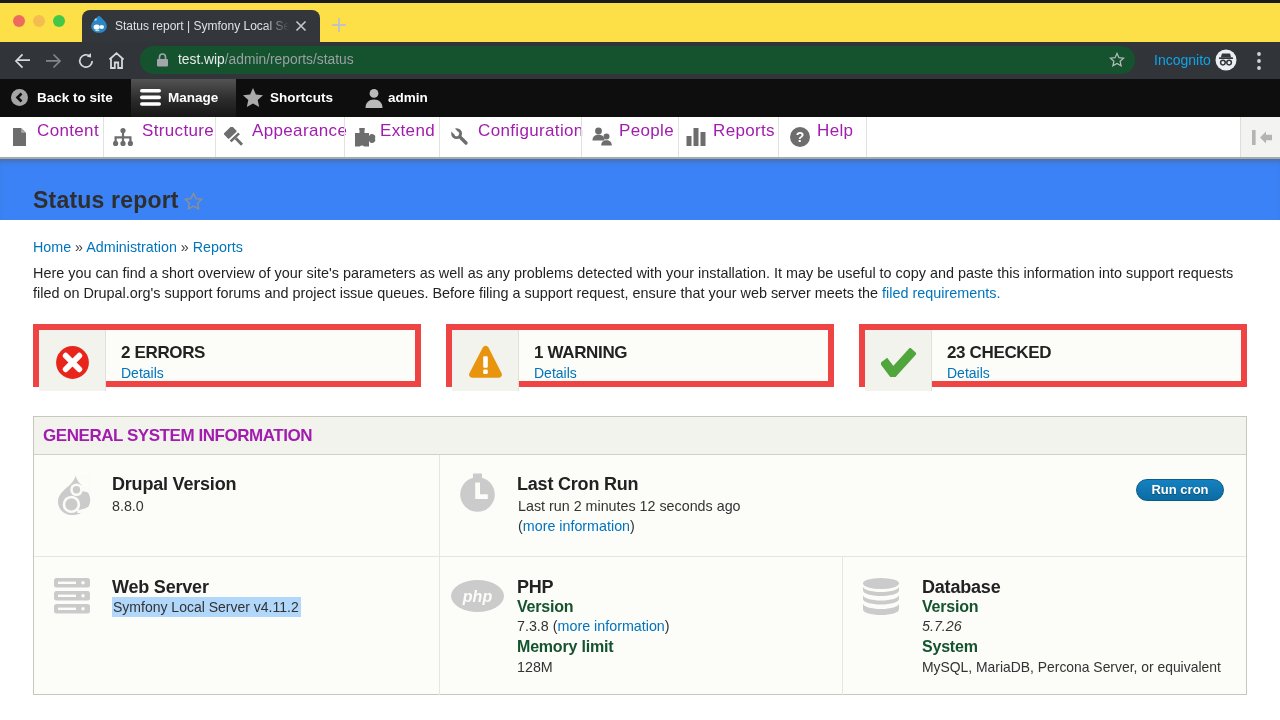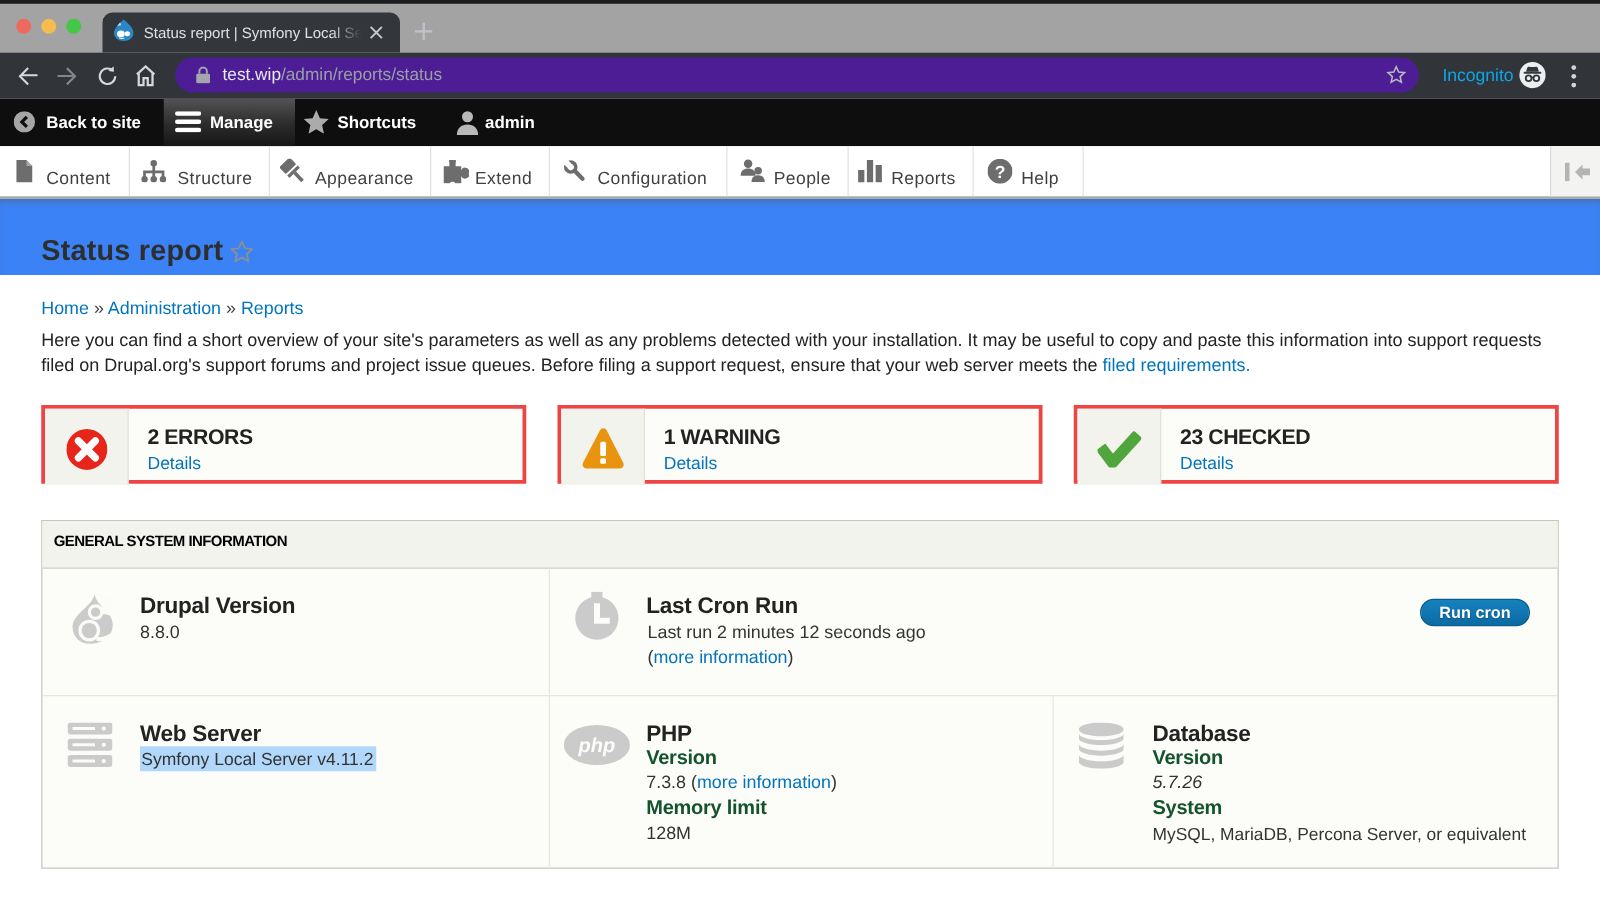--- a/index.html
+++ b/index.html
@@ -1,77 +1,77 @@
 <!DOCTYPE html>
 <html><head>
 <meta charset="utf-8">
 <style>
 * { margin:0; padding:0; box-sizing:border-box; }
 html,body { width:1280px; height:720px; overflow:hidden; background:#fff;
   font-family:"Liberation Sans", sans-serif; }
 .abs { position:absolute; }
 
 
-#frame { position:absolute; left:0; top:0; width:1280px; height:42px; background:#a3a3a3; }
+#frame { position:absolute; left:0; top:0; width:1280px; height:42px; background:#fde047; }
 #frame .topline { position:absolute; left:0; top:0; width:1280px; height:3px; background:#1a1c1e; }
 .light { position:absolute; top:15px; width:12px; height:12px; border-radius:50%; }
 #tab { position:absolute; left:82px; top:10px; width:238px; height:32px; background:#33373b;
   border-radius:8px 8px 0 0; }
 #tabtitle { position:absolute; left:33px; top:9px; width:176px; height:15px; font-size:12px;
   color:#dfe1e4; white-space:nowrap; overflow:hidden;
   -webkit-mask-image:linear-gradient(90deg,#000 85%,transparent 99%);
   mask-image:linear-gradient(90deg,#000 85%,transparent 99%); }
 
 
 #ctoolbar { position:absolute; left:0; top:42px; width:1280px; height:37px; background:#313539; }
 #omnibox { position:absolute; left:140px; top:4px; width:995px; height:28px; border-radius:14px;
-  background:#4c1d95; }
+  background:#14532d; }
 #urltext { position:absolute; left:38px; top:6px; font-size:13.8px; color:#e8eaed; white-space:nowrap; }
 #urltext .gray { color:#9aa0a6; }
 #incog { position:absolute; left:1154px; top:10px; font-size:14px; color:#0ea5e9; }
 
 
 #admintop { position:absolute; left:0; top:79px; width:1280px; height:38px; background:#0e0e0e; color:#fff;
   font-size:13.5px; font-weight:bold; }
 #manage { position:absolute; left:131px; top:0; width:105px; height:38px;
   background:linear-gradient(#535353,#2b2b2b 55%,#161616); }
 #admintop span.lbl { position:absolute; top:11px; }
 
 
 #adminmenu { position:absolute; left:0; top:117px; width:1280px; height:42px; background:#fff;
   border-bottom:2px solid #a9a9a5; }
 #adminmenu .sep { position:absolute; top:0; width:1px; height:40px; background:#e2e2e2; }
-#adminmenu .lbl { position:absolute; top:17px; font-size:14px; letter-spacing:0.35px; color:#404040; white-space:nowrap; }
+#adminmenu .lbl { position:absolute; top:4px; font-size:17px; letter-spacing:0.35px; color:#a21caf; white-space:nowrap; }
 #collapsebtn { position:absolute; left:1240px; top:0; width:40px; height:40px; background:#f3f3f1;
   border-left:1px solid #dedede; }
 
 
 #titleband { position:absolute; left:0; top:159px; width:1280px; height:61px; background:#3b82f6;
   box-shadow:inset 0 5px 5px -3px rgba(90,90,85,0.55); }
 #pagetitle { position:absolute; left:33px; top:28px; font-size:23px; font-weight:bold; color:#2e2e2e;
   letter-spacing:0.2px; }
 #breadcrumb { position:absolute; left:33px; top:239px; font-size:14.3px; color:#3f3f3f; }
 a.blue { color:#0074bd; text-decoration:none; }
 #intro { position:absolute; left:33px; top:263px; width:1240px; font-size:14.4px; line-height:20px;
   color:#232323; }
 
 
 .card { position:absolute; top:324px; width:388px; height:63px; background:#fcfcf9;
-  border:3px solid #ef4444; }
+  border:6px solid #ef4444; }
 .card .icell { position:absolute; left:0; top:0; width:67px; height:61px; background:#f3f3ed;
   border-right:1px solid #e3e0d8; }
 .card .ctitle { position:absolute; left:82px; top:13px; font-size:17px; letter-spacing:-0.35px; font-weight:bold; color:#222; }
 .card .cdet { position:absolute; left:82px; top:35px; font-size:14px; }
 
 
 #panel { position:absolute; left:33px; top:416px; width:1214px; height:279px; background:#fcfcf9;
   border:1px solid #c9c6be; }
 #phead { position:absolute; left:0; top:0; width:1212px; height:38px; background:#f3f3ed;
   border-bottom:1px solid #d3d0c8; }
-#phead .t { position:absolute; left:9px; top:9px; font-size:12px; font-weight:bold; color:#000000;
+#phead .t { position:absolute; left:9px; top:9px; font-size:17px; font-weight:bold; color:#a21caf;
   letter-spacing:-0.45px; }
 .vdiv { position:absolute; width:1px; background:#e8e5df; }
 .hdiv { position:absolute; left:0; width:1212px; height:1px; background:#e8e5df; }
 .celltitle { position:absolute; font-size:18px; letter-spacing:-0.2px; font-weight:bold; color:#222; white-space:nowrap; }
 .cellline { position:absolute; font-size:14.3px; color:#333; white-space:nowrap; }
 .cellbold { position:absolute; font-size:16px; letter-spacing:-0.2px; font-weight:bold; color:#14532d; white-space:nowrap; }
 #runcron { position:absolute; left:1102px; top:62px; width:88px; height:22px; border-radius:11px;
   background:linear-gradient(#1581c0,#0c6ba3); border:1px solid #0b5c8b; color:#fff; font-size:13px;
   font-weight:bold; text-align:center; line-height:20px; text-shadow:0 1px 1px rgba(0,0,0,0.35); }
 .hl { background:#b1d7fa; padding:1px 2px 1px 1px; margin-top:-1px; line-height:18px; }

